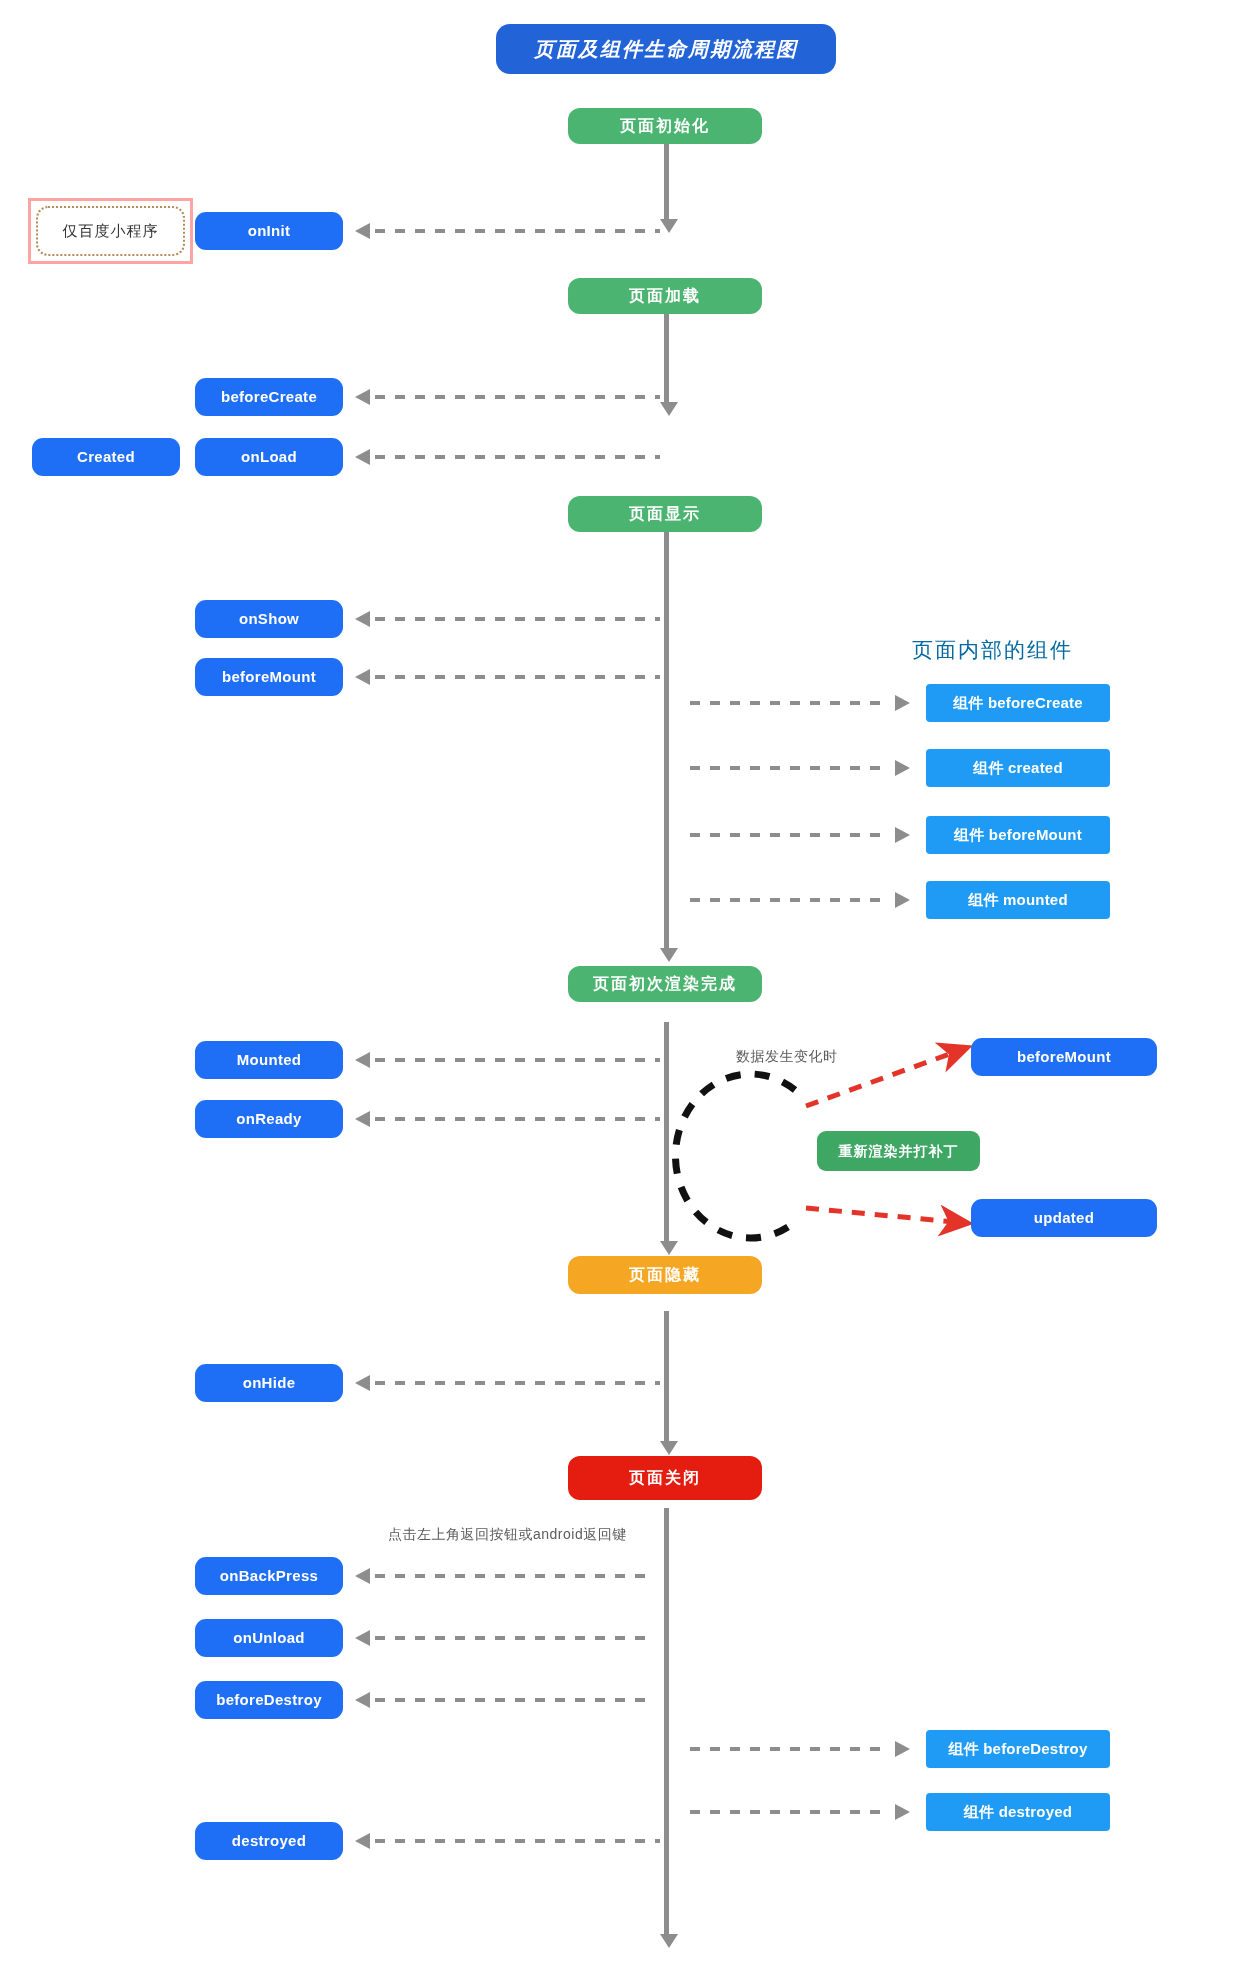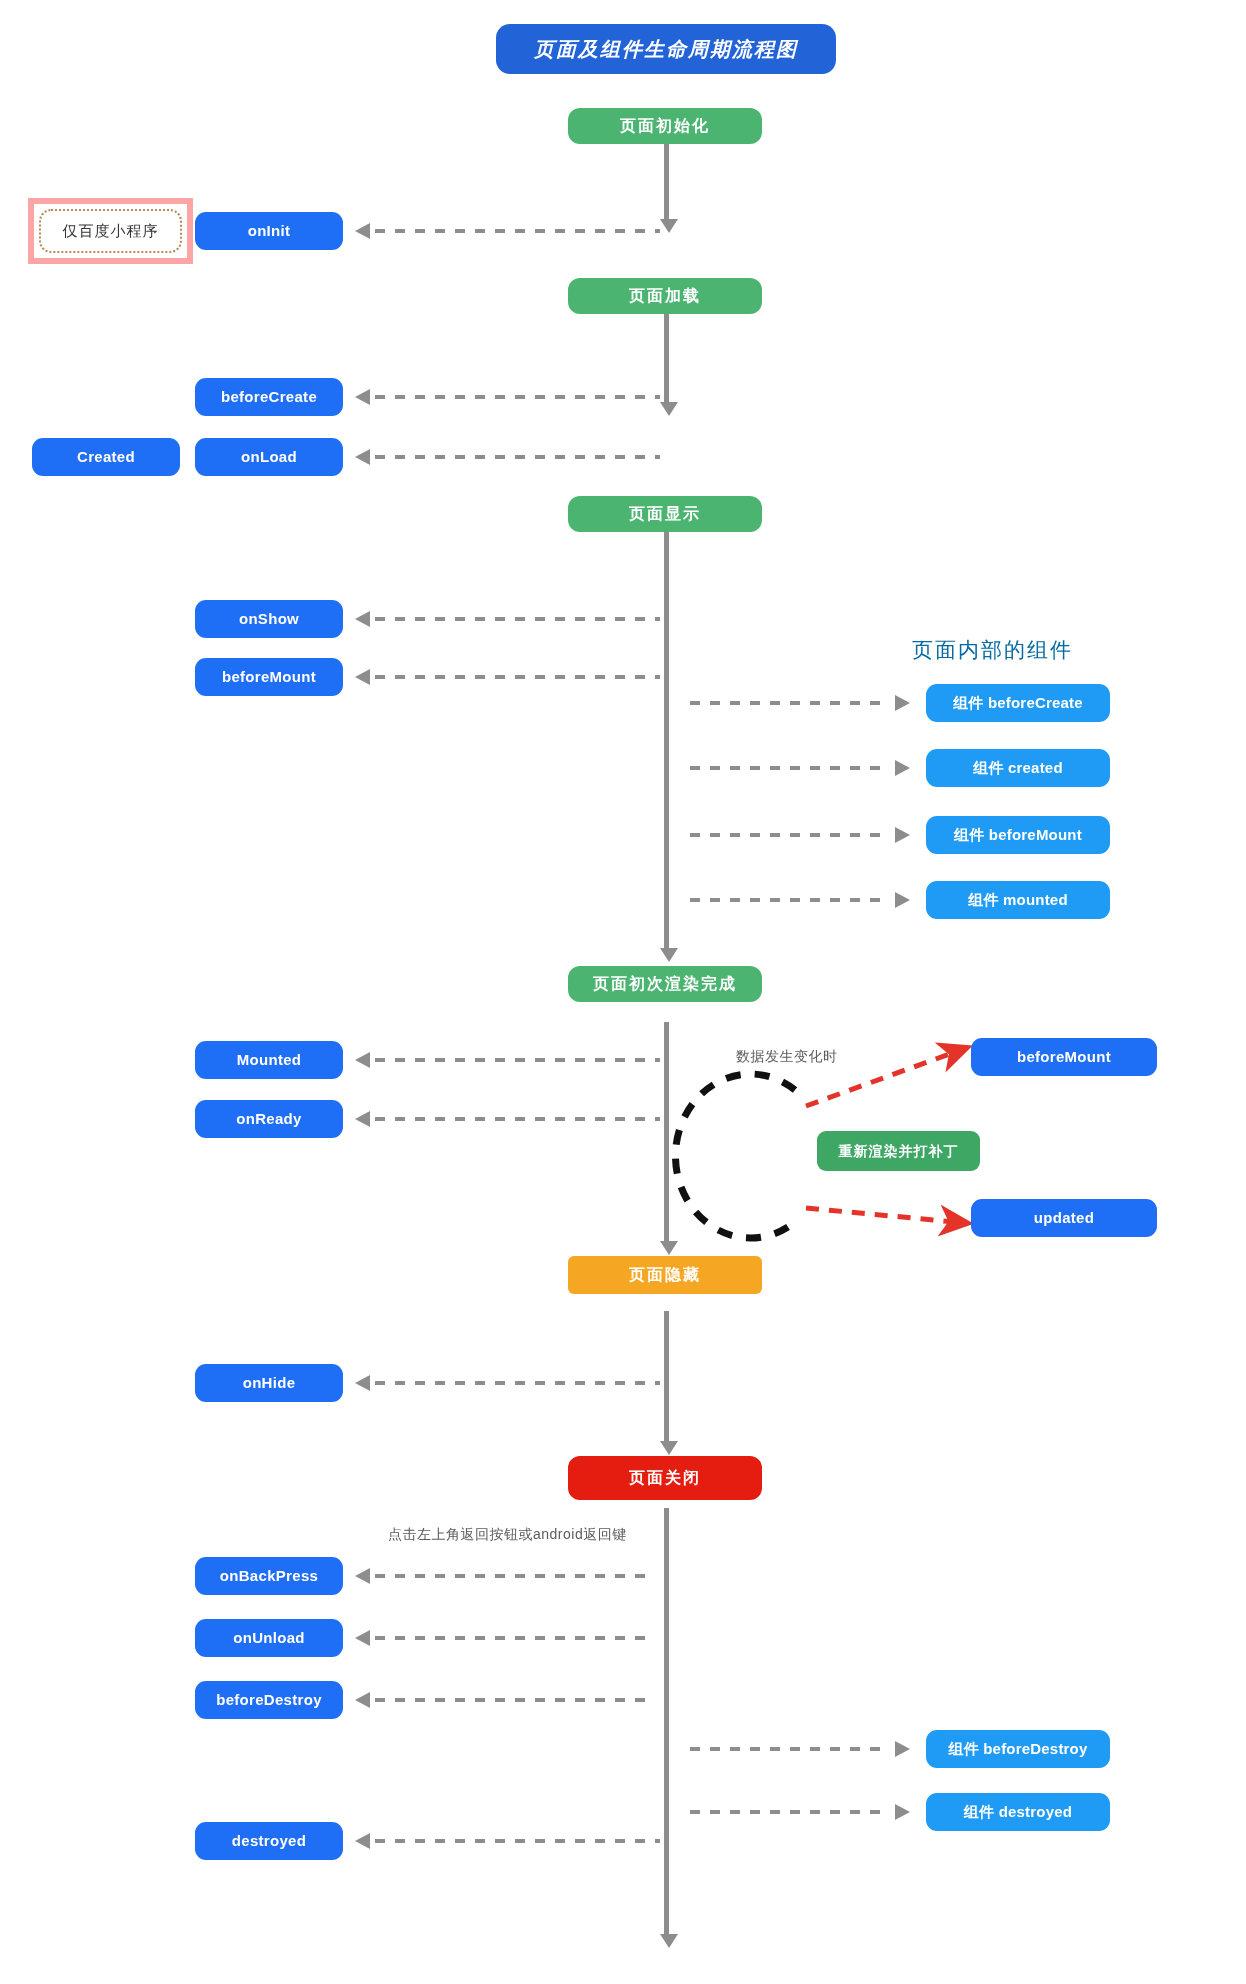--- a/index.html
+++ b/index.html
@@ -39,28 +39,28 @@
     background: #2363d8;
     border-radius: 14px;
     font-size: 20px;
     font-weight: bold;
     letter-spacing: 2px;
   }
   .node.stage       { background: #4cb471; border-radius: 12px; font-size: 16px; letter-spacing: 2px; }
   .node.stage-warn  { background: #f5a623; border-radius: 12px; font-size: 16px; letter-spacing: 2px; }
   .node.stage-danger{ background: #e51c10; border-radius: 12px; font-size: 16px; letter-spacing: 2px; }
   .node.hook        { background: #1f6ef6; border-radius: 11px; font-size: 15px; }
-  .node.comp        { background: #1f9bf5; border-radius: 11px; font-size: 15px; letter-spacing: .2px; }
+  .node.comp        { background: #1f9bf5; border-radius: 4px; font-size: 15px; letter-spacing: .2px; }
   .node.patch       { background: #3fa764; border-radius: 9px; font-size: 14px; letter-spacing: 1px; }
 
   
   .note-frame {
     position: absolute;
     box-sizing: border-box;
-    border: 6px solid #fca5a5;
+    border: 3px solid #fca5a5;
     background: #ffffff;
     z-index: 6;
   }
   .note-inner {
     position: absolute;
     left: 5px; top: 5px; right: 5px; bottom: 5px;
     box-sizing: border-box;
     border: 2px dotted #b98a5a;
     border-radius: 12px;
     display: flex;
@@ -158,21 +158,21 @@
   <div class="node title" style="left:496px; top:24px; width:340px; height:50px;font-style:italic;">页面及组件生命周期流程图</div>
 
   <div class="node stage" style="left:568px; top:108px; width:194px; height:36px;">页面初始化</div>
 
   <div class="node stage" style="left:568px; top:278px; width:194px; height:36px;">页面加载</div>
 
   <div class="node stage" style="left:568px; top:496px; width:194px; height:36px;">页面显示</div>
 
   <div class="node stage" style="left:568px; top:966px; width:194px; height:36px;">页面初次渲染完成</div>
 
-  <div class="node stage-warn" style="left:568px; top:1256px; width:194px; height:38px;border-radius:6px;">页面隐藏</div>
+  <div class="node stage-warn" style="left:568px; top:1256px; width:194px; height:38px;">页面隐藏</div>
 
   <div class="node stage-danger" style="left:568px; top:1456px; width:194px; height:44px;">页面关闭</div>
 
   <div class="node hook" style="left:195px; top:212px; width:148px; height:38px;">onInit</div>
   <div class="dash-l" style="left:375px; top:229px; width:285px;"></div>
   <div class="arrow-left" style="left:355px; top:223px;"></div>
 
   <div class="note-frame" style="left:28px; top:198px; width:165px; height:66px;">
     <div class="note-inner">仅百度小程序</div>
   </div>

